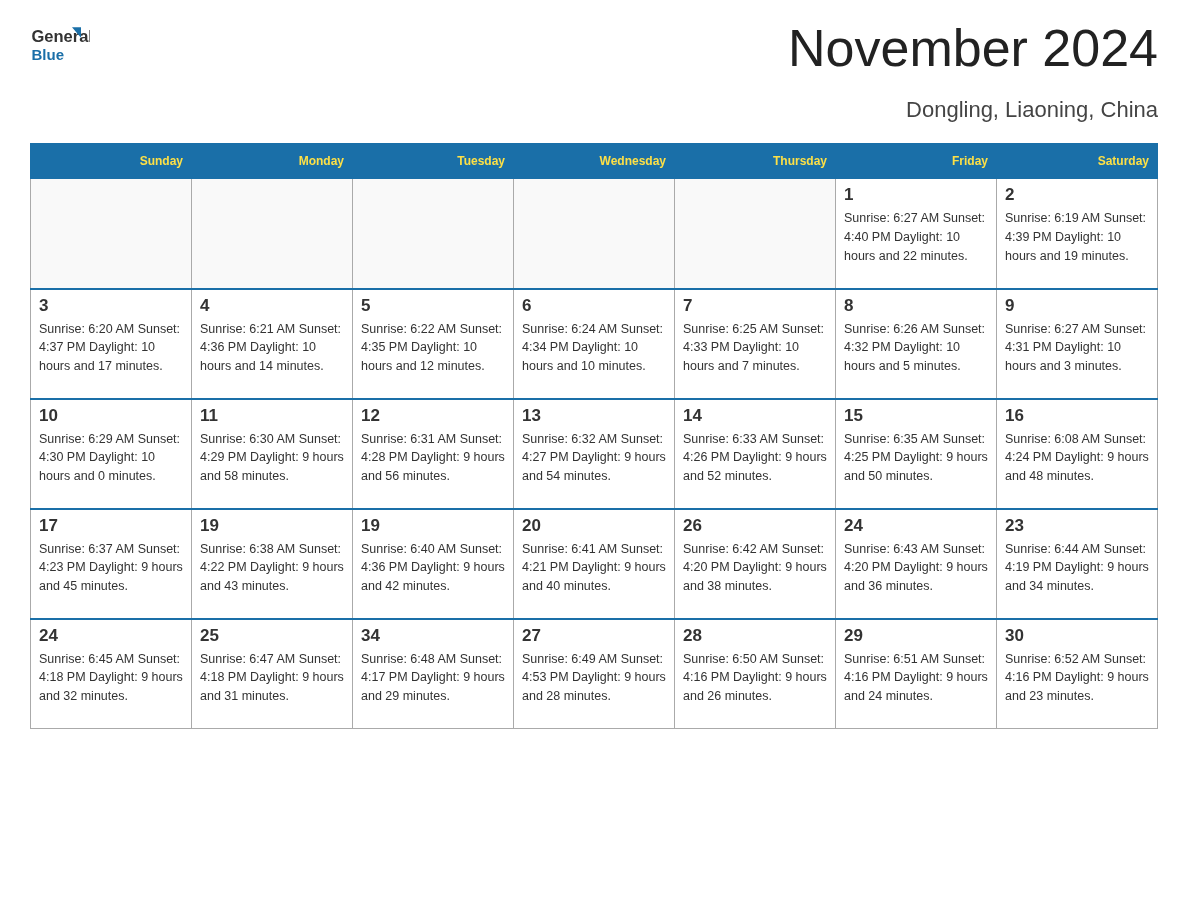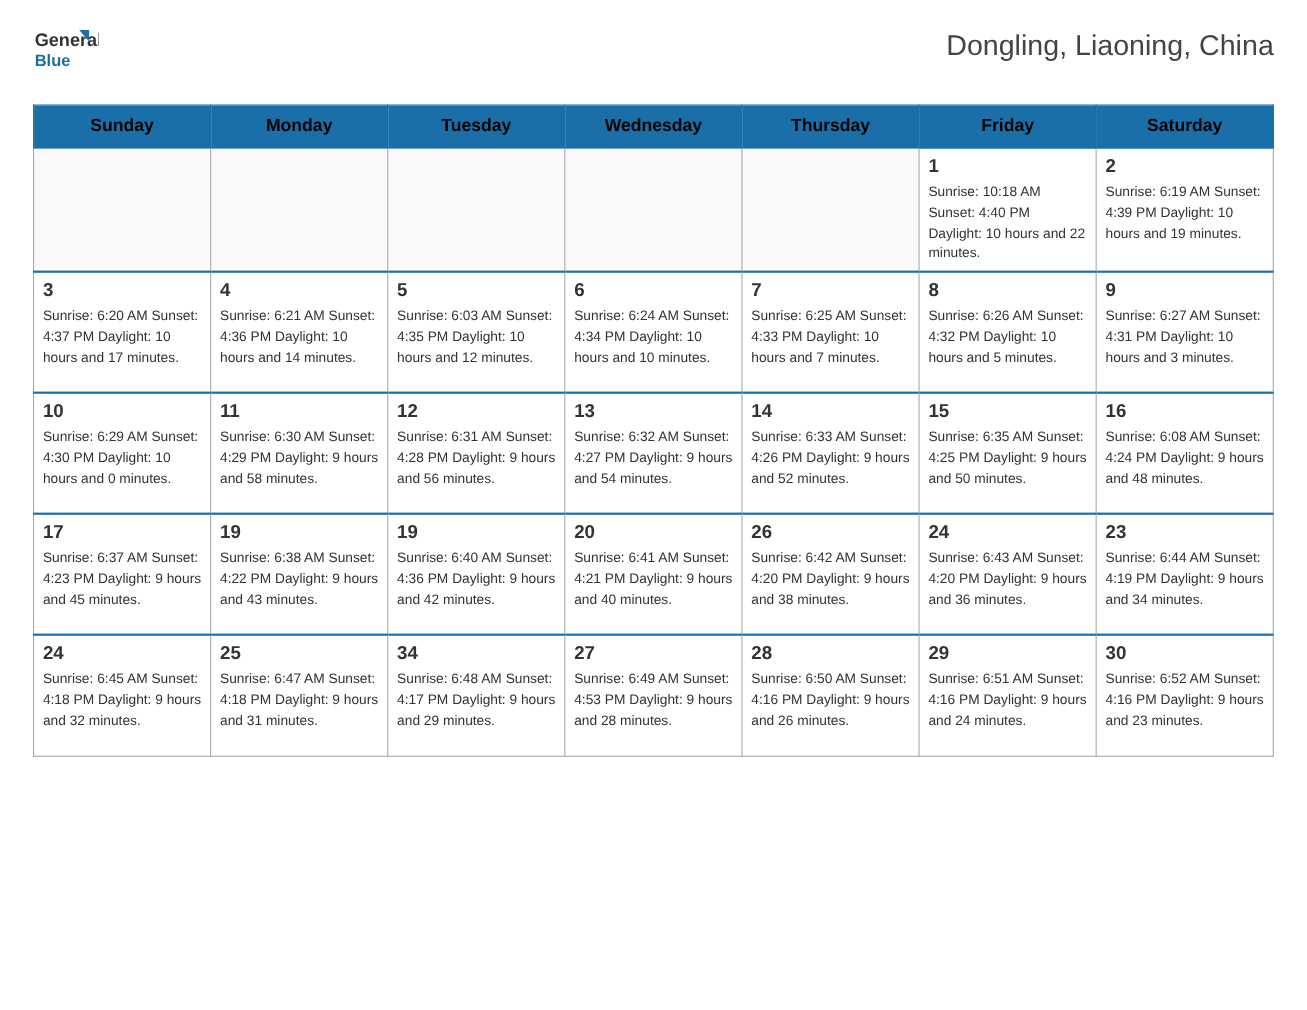--- a/index.html
+++ b/index.html
@@ -25,36 +25,36 @@
     .title-block {
       text-align: right;
     }
     .month-title {
       font-size: 52px;
       font-weight: normal;
       color: #222;
       line-height: 1.1;
     }
     .location-title {
-      font-size: 26px;
+      font-size: 22px;
       color: #444;
-      margin-top: 6px;
+      margin-top: 20px;
     }
     .calendar {
       width: 100%;
       border-collapse: collapse;
       border: 1px solid #aaa;
     }
     .calendar th {
       background: #1a6fa8;
-      color: #000000;
-      font-size: 16px;
+      color: #fde047;
+      font-size: 12px;
       font-weight: bold;
       padding: 10px 8px;
-      text-align: center;
+      text-align: right;
       border: 1px solid #1a6fa8;
     }
     .calendar td {
       vertical-align: top;
       width: calc(100% / 7);
       border: 1px solid #aaa;
       padding: 6px 8px;
       min-height: 110px;
       height: 110px;
     }
@@ -90,20 +90,21 @@
     <svg class="logo-svg" viewBox="0 0 80 70" xmlns="http://www.w3.org/2000/svg">
 
       <text x="2" y="28" font-family="Arial" font-size="22" font-weight="bold" fill="#333">General</text>
 
       <polygon points="56,8 68,8 68,22" fill="#1a6fa8"></polygon>
 
       <text x="2" y="52" font-family="Arial" font-size="20" font-weight="bold" fill="#1a6fa8">Blue</text>
     </svg>
   </div>
   <div class="title-block">
+    <div class="month-title">November 2024</div>
     <div class="location-title">Dongling, Liaoning, China</div>
   </div>
 </div>
 
 <table class="calendar">
   <thead>
     <tr>
       <th><span>Sunday</span></th>
       <th><span>Monday</span></th>
       <th><span>Tuesday</span></th>
@@ -115,21 +116,21 @@
   </thead>
   <tbody id="calendar-body">
   <tr>
         <td class="empty-cell"></td>
         <td class="empty-cell"></td>
         <td class="empty-cell"></td>
         <td class="empty-cell"></td>
         <td class="empty-cell"></td>
         <td>
           <span class="day-number">1</span>
-          <div class="day-info">Sunrise: 10:18 AM
+          <div class="day-info">Sunrise: 6:27 AM
 Sunset: 4:40 PM
 Daylight: 10 hours
 and 22 minutes.</div>
         </td>
         <td>
           <span class="day-number">2</span>
           <div class="day-info">Sunrise: 6:19 AM
 Sunset: 4:39 PM
 Daylight: 10 hours
 and 19 minutes.</div>
@@ -145,21 +146,21 @@
         </td>
         <td>
           <span class="day-number">4</span>
           <div class="day-info">Sunrise: 6:21 AM
 Sunset: 4:36 PM
 Daylight: 10 hours
 and 14 minutes.</div>
         </td>
         <td>
           <span class="day-number">5</span>
-          <div class="day-info">Sunrise: 6:03 AM
+          <div class="day-info">Sunrise: 6:22 AM
 Sunset: 4:35 PM
 Daylight: 10 hours
 and 12 minutes.</div>
         </td>
         <td>
           <span class="day-number">6</span>
           <div class="day-info">Sunrise: 6:24 AM
 Sunset: 4:34 PM
 Daylight: 10 hours
 and 10 minutes.</div>

